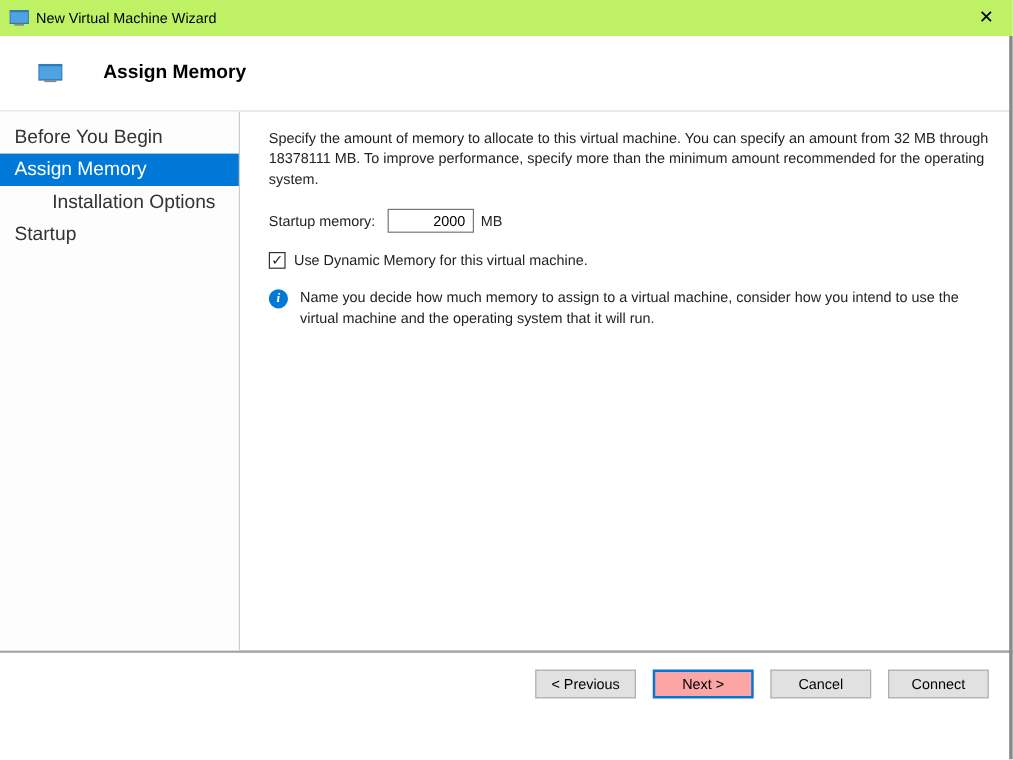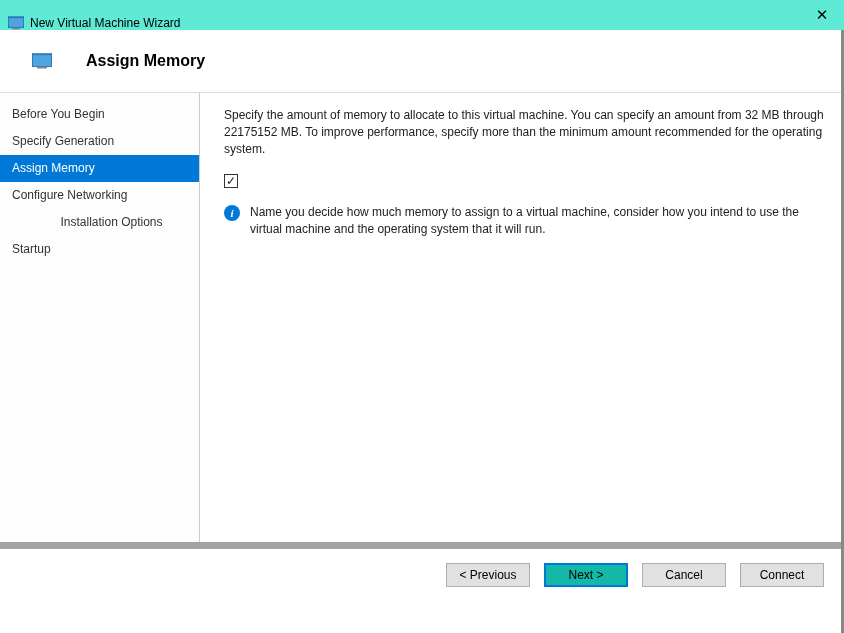--- a/index.html
+++ b/index.html
@@ -11,24 +11,24 @@
       font-family: "Segoe UI", Tahoma, sans-serif;
       font-size: 12px;
       background: #fff;
       width: 844px;
       height: 633px;
       overflow: hidden;
       position: relative;
     }
     .titlebar {
       display: flex;
-      align-items: flex-end;
+      align-items: center;
       height: 30px;
       padding: 0 8px;
-      background: #5eead4;
+      background: #bef264;
     }
     .titlebar-icon {
       width: 16px;
       height: 14px;
       margin-right: 6px;
     }
     .titlebar-text {
       font-size: 12px;
       color: #000;
       flex: 1;
@@ -63,21 +63,21 @@
       height: 450px;
     }
     .sidebar {
       width: 200px;
       border-right: 1px solid #ccc;
       padding-top: 8px;
       background: #fdfdfd;
     }
     .sidebar-item {
       padding: 5px 12px;
-      font-size: 12px;
+      font-size: 16px;
       color: #333;
       cursor: pointer;
       line-height: 17px;
     }
     .sidebar-item.indent {
       padding-left: 36px;
       text-align: center;
     }
     .sidebar-item.active {
       background: #0078d7;
@@ -149,39 +149,39 @@
       align-items: center;
       justify-content: center;
       margin-right: 10px;
       margin-top: 1px;
       flex-shrink: 0;
     }
     .info-text {
       line-height: 17px;
     }
     .footer {
-      border-top: 7px solid #a3a3a3;
+      border-top: 2px solid #a3a3a3;
       padding: 14px 20px;
       display: flex;
       justify-content: flex-end;
       gap: 14px;
     }
     .btn {
       min-width: 84px;
       height: 24px;
       border: 1px solid #adadad;
       background: #e1e1e1;
       font-size: 12px;
       font-family: inherit;
       cursor: pointer;
       padding: 0 10px;
     }
     .btn.default {
       border: 2px solid #0078d7;
-      background: #14b8a6;
+      background: #fca5a5;
     }
     .right-edge {
       position: absolute;
       right: 0;
       top: 30px;
       bottom: 0;
       width: 3px;
       background: #888;
     }
   </style>
@@ -203,33 +203,37 @@
     <rect x="0" y="0" width="24" height="16" fill="#2a7bc2" stroke="#1a5a92" stroke-width="0.5"></rect>
     <rect x="1" y="2" width="22" height="13" fill="#4fa3e0"></rect>
     <rect x="6" y="16" width="12" height="2" fill="#888"></rect>
   </svg>
   <span class="header-title">Assign Memory</span>
 </div>
 
 <div class="content-area">
   <div class="sidebar" id="sidebar">
       <div class="sidebar-item">Before You Begin</div>
-      <div class="sidebar-item">Specify Generation</div>
       <div class="sidebar-item active">Assign Memory</div>
-      <div class="sidebar-item">Configure Networking</div>
       <div class="sidebar-item indent">Installation Options</div>
       <div class="sidebar-item">Startup</div>
     </div>
 
   <div class="main-panel">
-    <div class="desc-text">Specify the amount of memory to allocate to this virtual machine. You can specify an amount from 32 MB through 22175152 MB. To improve performance, specify more than the minimum amount recommended for the operating system.</div>
-
+    <div class="desc-text">Specify the amount of memory to allocate to this virtual machine. You can specify an amount from 32 MB through 18378111 MB. To improve performance, specify more than the minimum amount recommended for the operating system.</div>
+
+    <div class="field-row">
+      <span class="field-label">Startup memory:</span>
+      <input class="field-input" value="2000" style="">
+      <span class="field-unit">MB</span>
+    </div>
 
     <div class="checkbox-row">
       <span class="checkbox" id="dyn-check">✓</span>
+      <span>Use Dynamic Memory for this virtual machine.</span>
     </div>
 
     <div class="info-row">
       <span class="info-icon">i</span>
       <span class="info-text">Name you decide how much memory to assign to a virtual machine, consider how you intend to use the virtual machine and the operating system that it will run.</span>
     </div>
   </div>
 </div>
 
 <div class="footer">

